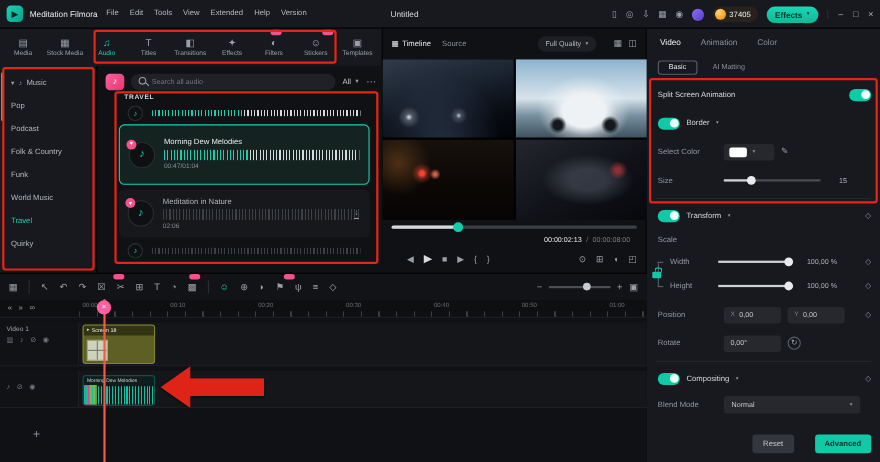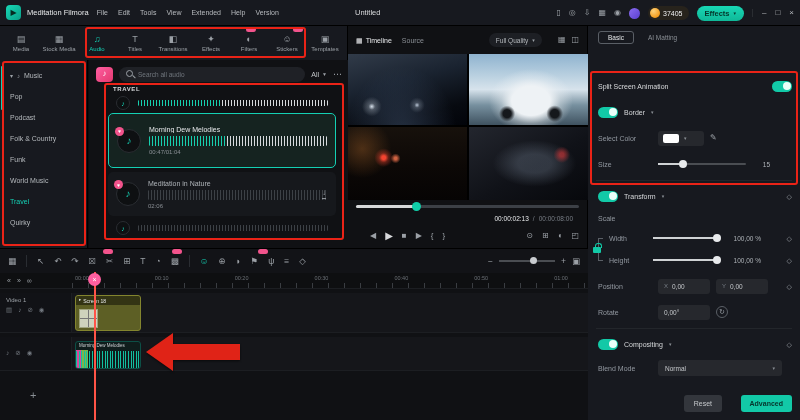--- a/index.html
+++ b/index.html
@@ -388,20 +388,25 @@
       <span class="i tp">}</span>
       <div class="spacer"></div>
       <span class="i tp">⊙</span>
       <span class="i tp">⊞</span>
       <span class="i tp">◖</span>
       <span class="i tp">◰</span>
     </div>
   </section>
 
   <section id="properties">
+    <div id="prop-tabs">
+      <span class="active">Video</span>
+      <span>Animation</span>
+      <span>Color</span>
+    </div>
     <div id="prop-subtabs">
       <span id="subtab-basic">Basic</span>
       <span id="subtab-ai">AI Matting</span>
     </div>
 
     <div class="prow" id="p-split">
       <span class="plab w">Split Screen Animation</span>
       <div class="spacer"></div>
       <div class="toggle"></div>
     </div>

